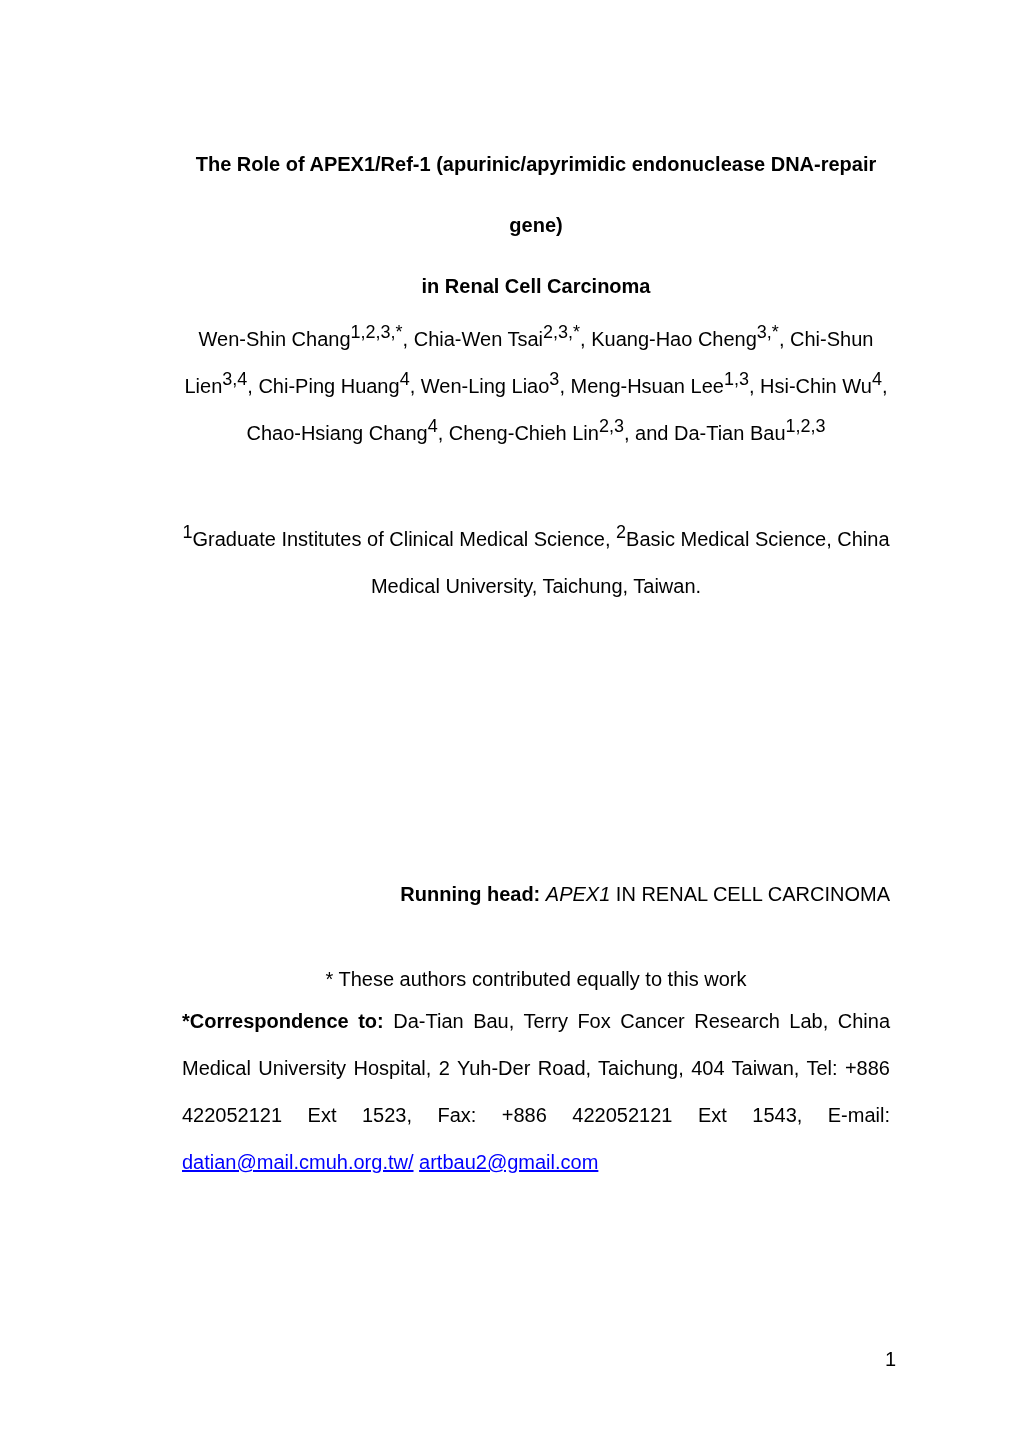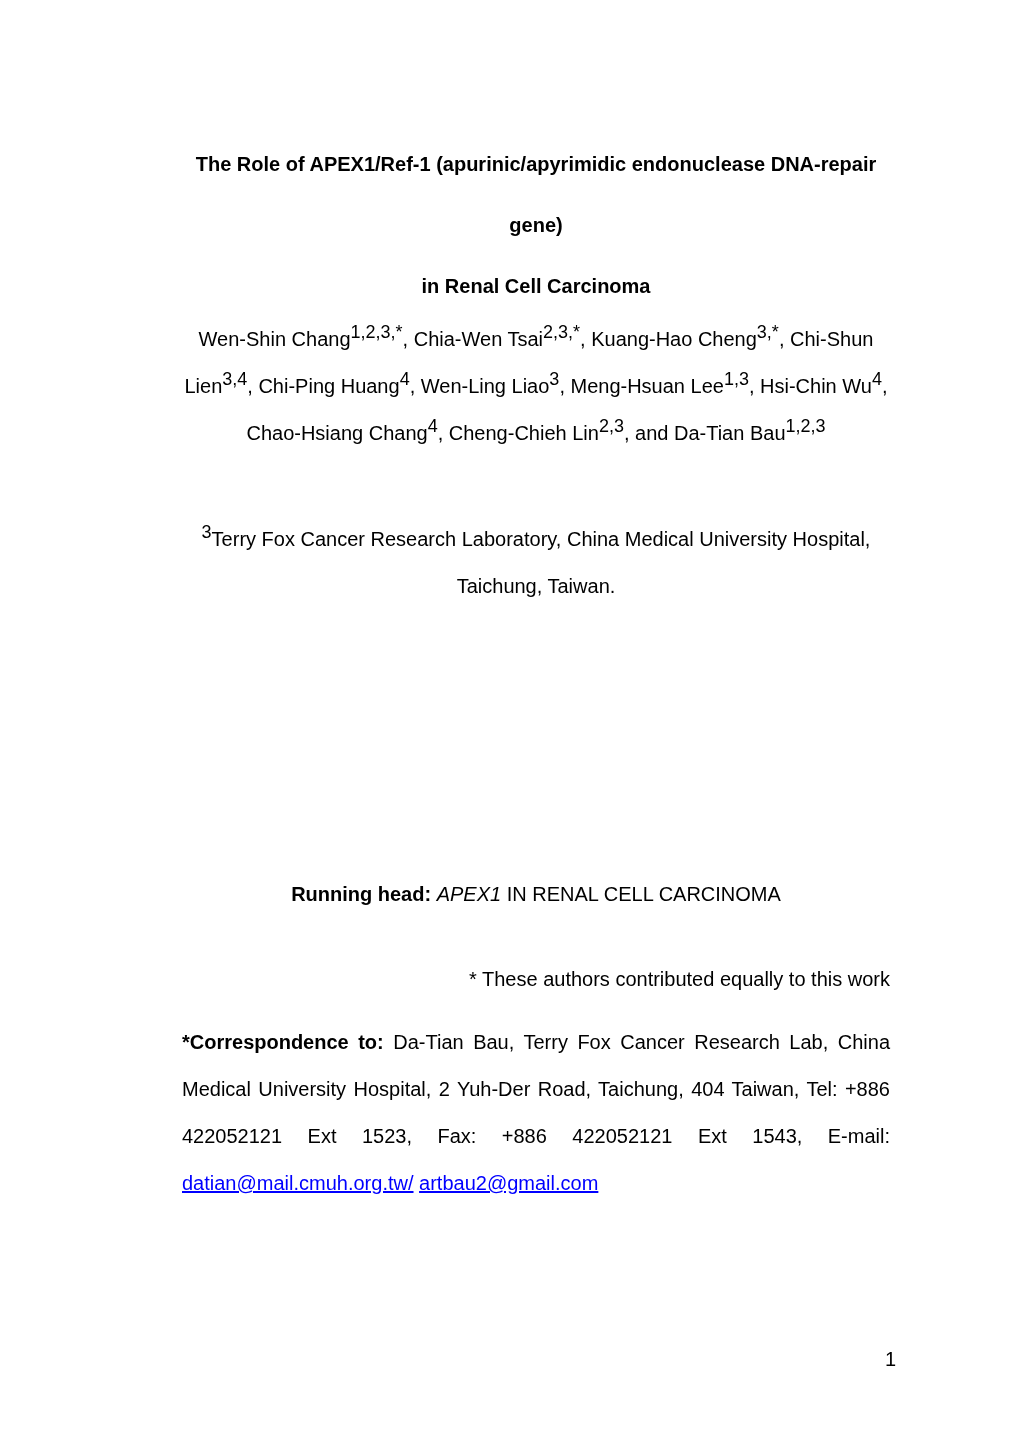--- a/index.html
+++ b/index.html
@@ -33,23 +33,23 @@
     text-align: center;
   }
   .authors-block {
     top: 300px;
     text-align: center;
   }
   .affiliations-block {
     top: 500px;
     text-align: center;
   }
-  .running-head-block { top: 855px; text-align: center; }
-  .contrib-block { top: 940px; text-align: right; }
-  .correspondence-block { top: 1003px; text-align: justify; }
+  .running-head-block { top: 855px; text-align: right; }
+  .contrib-block { top: 940px; text-align: center; }
+  .correspondence-block { top: 982px; text-align: justify; }
   .page-number-block {
     top: 1333px;
     width: 714px;
     line-height: 20px;
     text-align: right;
   }
   sup {
     font-size: 18px;
     line-height: 0;
     vertical-align: super;
@@ -68,21 +68,21 @@
 <div class="page">
 
   <div class="block title-block">
     <div>The Role of APEX1/Ref-1 (apurinic/apyrimidic endonuclease DNA-repair gene)</div>
     <div>in Renal Cell Carcinoma</div>
   </div>
 
   <div class="block authors-block"><span>Wen-Shin Chang</span><sup>1,2,3,*</sup><span>, Chia-Wen Tsai</span><sup>2,3,*</sup><span>, Kuang-Hao Cheng</span><sup>3,*</sup><span>, Chi-Shun Lien</span><sup>3,4</sup><span>, Chi-Ping Huang</span><sup>4</sup><span>, Wen-Ling Liao</span><sup>3</sup><span>, Meng-Hsuan Lee</span><sup>1,3</sup><span>, Hsi-Chin Wu</span><sup>4</sup><span>, Chao-Hsiang Chang</span><sup>4</sup><span>, Cheng-Chieh Lin</span><sup>2,3</sup><span>, and Da-Tian Bau</span><sup>1,2,3</sup></div>
 
   <div class="block affiliations-block">
-    <div><sup>3</sup><span>Terry Fox Cancer Research Laboratory, China Medical University Hospital, Taichung, Taiwan.</span></div>
+    <div><sup>1</sup><span>Graduate Institutes of Clinical Medical Science, </span><sup>2</sup><span>Basic Medical Science, China Medical University, Taichung, Taiwan.</span></div>
   </div>
 
   <div class="block running-head-block"><span class="b">Running head: </span><span class="i">APEX1</span><span> IN RENAL CELL CARCINOMA</span></div>
 
   <div class="block contrib-block"><span>* These authors contributed equally to this work</span></div>
 
   <div class="block correspondence-block"><span class="b">*Correspondence to: </span><span>Da-Tian Bau, Terry Fox Cancer Research Lab, China Medical University Hospital, 2 Yuh-Der Road, Taichung, 404 Taiwan, Tel: +886 422052121 Ext 1523, Fax: +886 422052121 Ext 1543, E-mail: </span><a href="#" class="link">datian@mail.cmuh.org.tw/</a><span> </span><a href="#" class="link">artbau2@gmail.com</a></div>
 
   <div class="block page-number-block">1</div>
 

